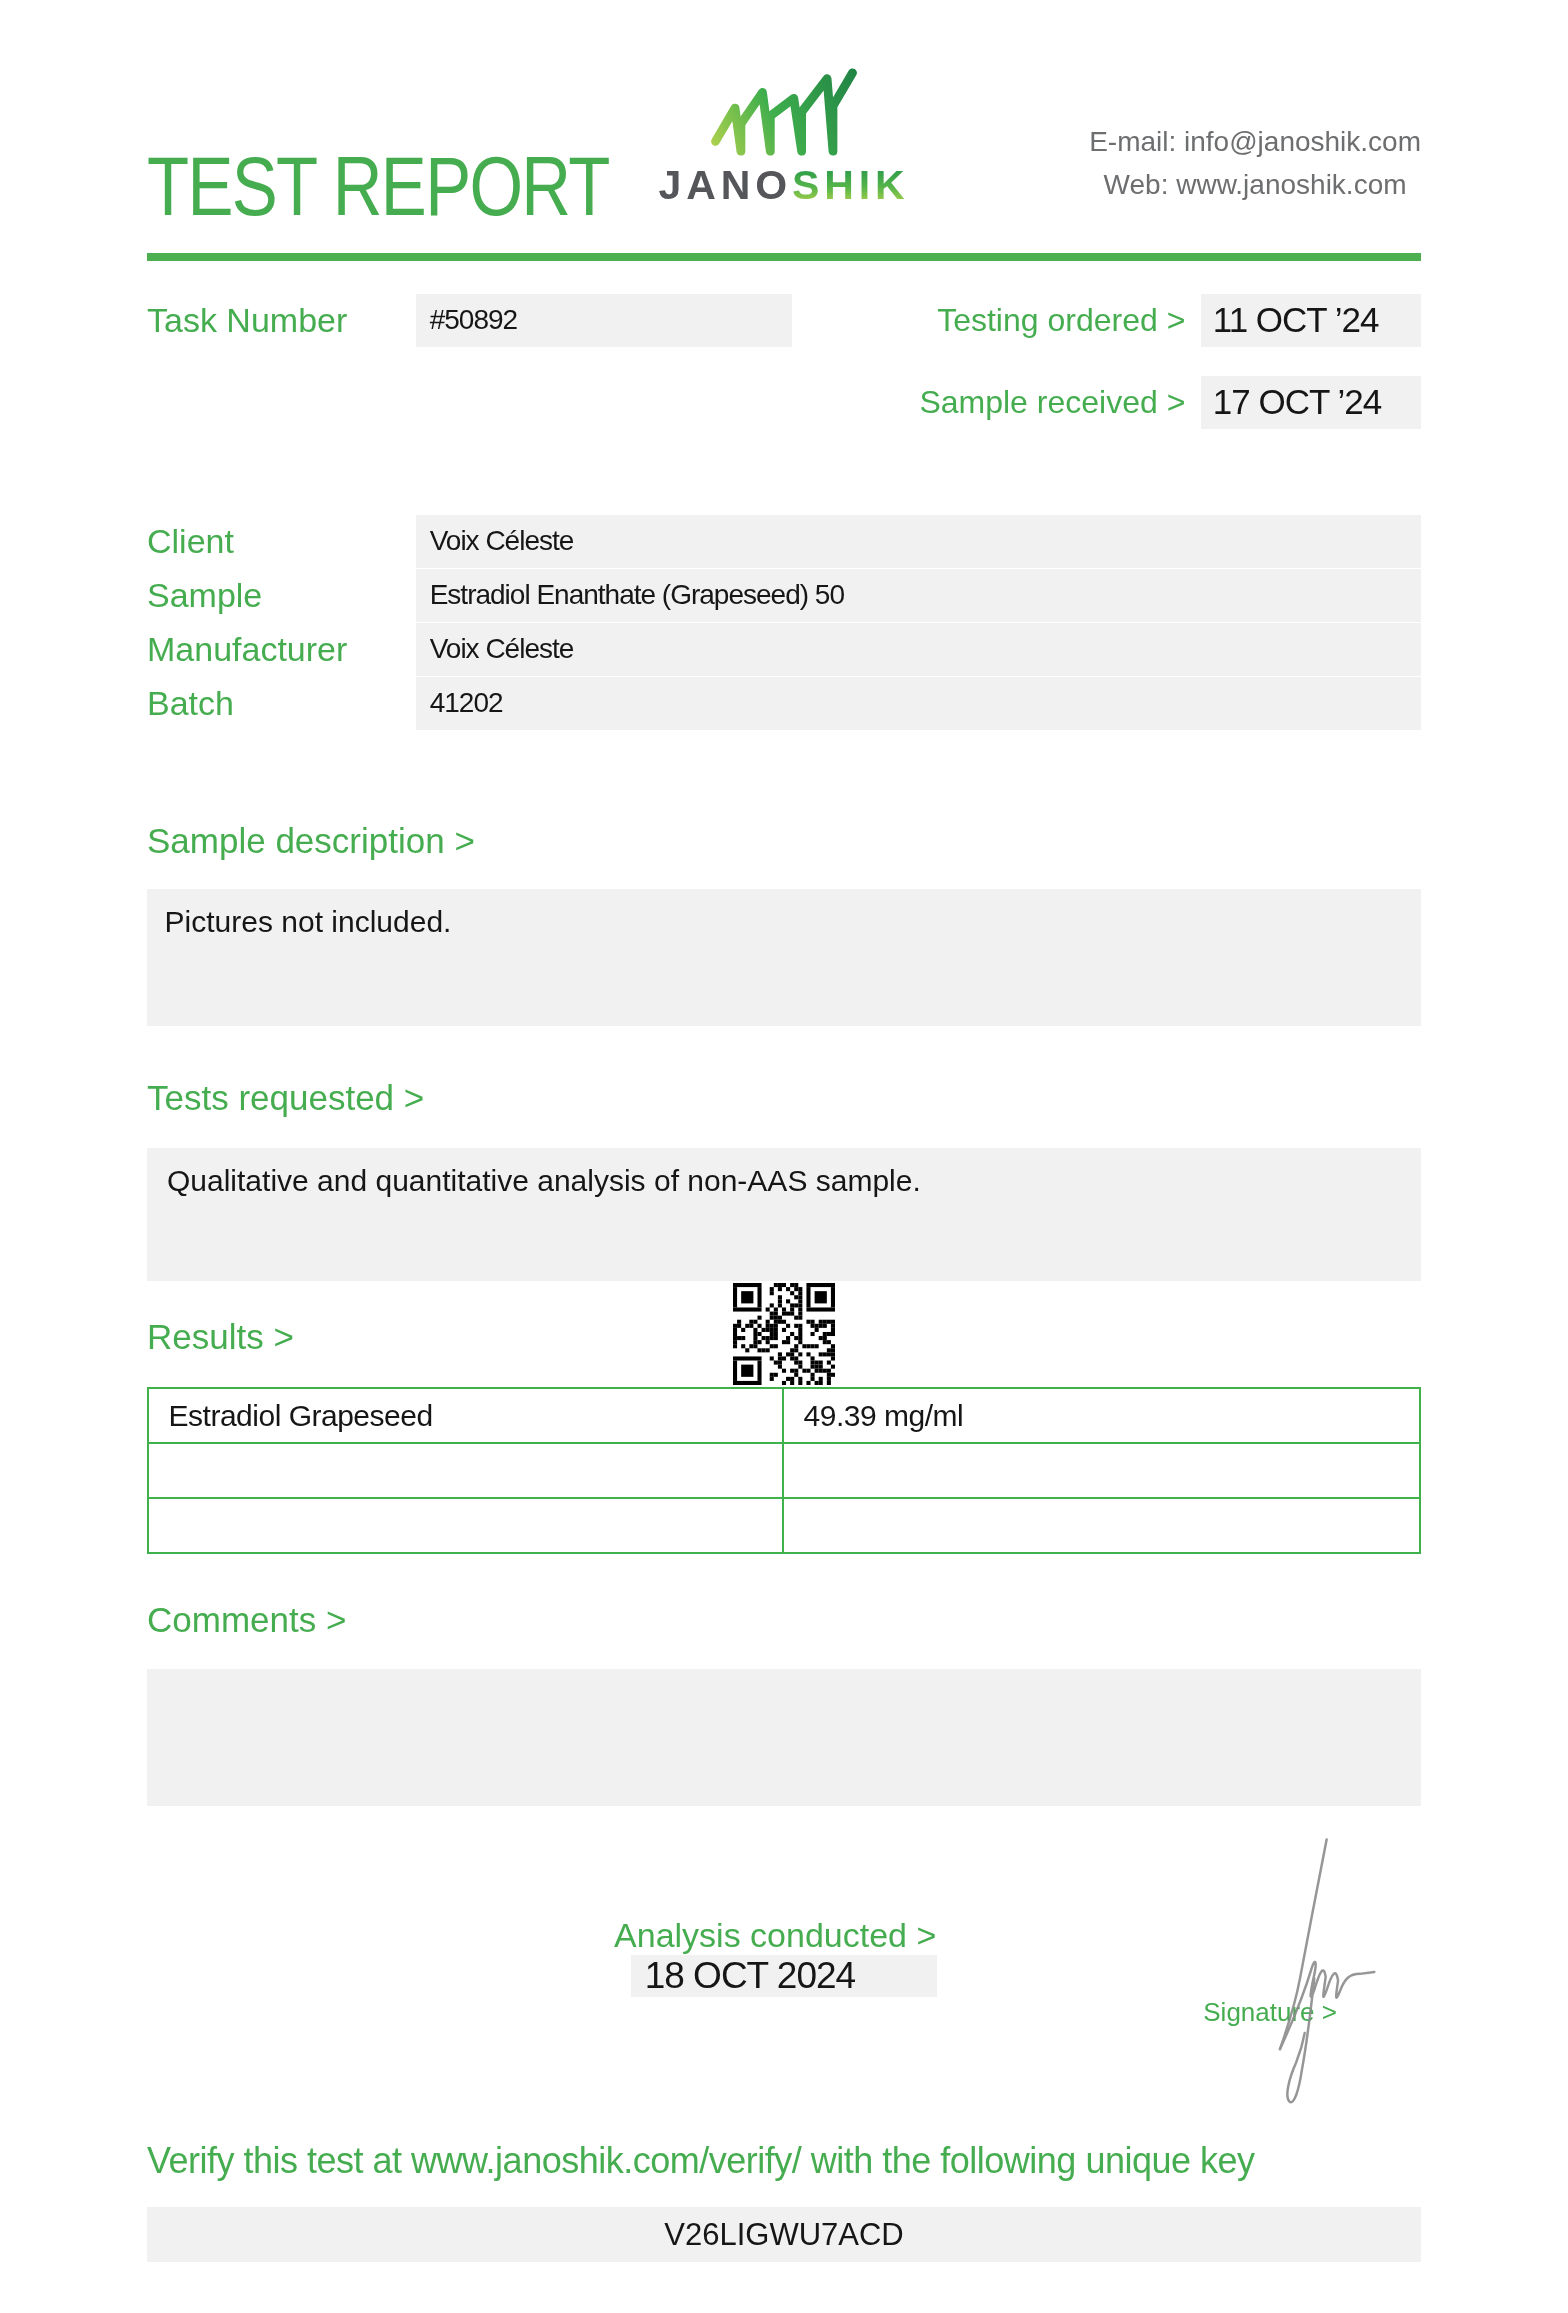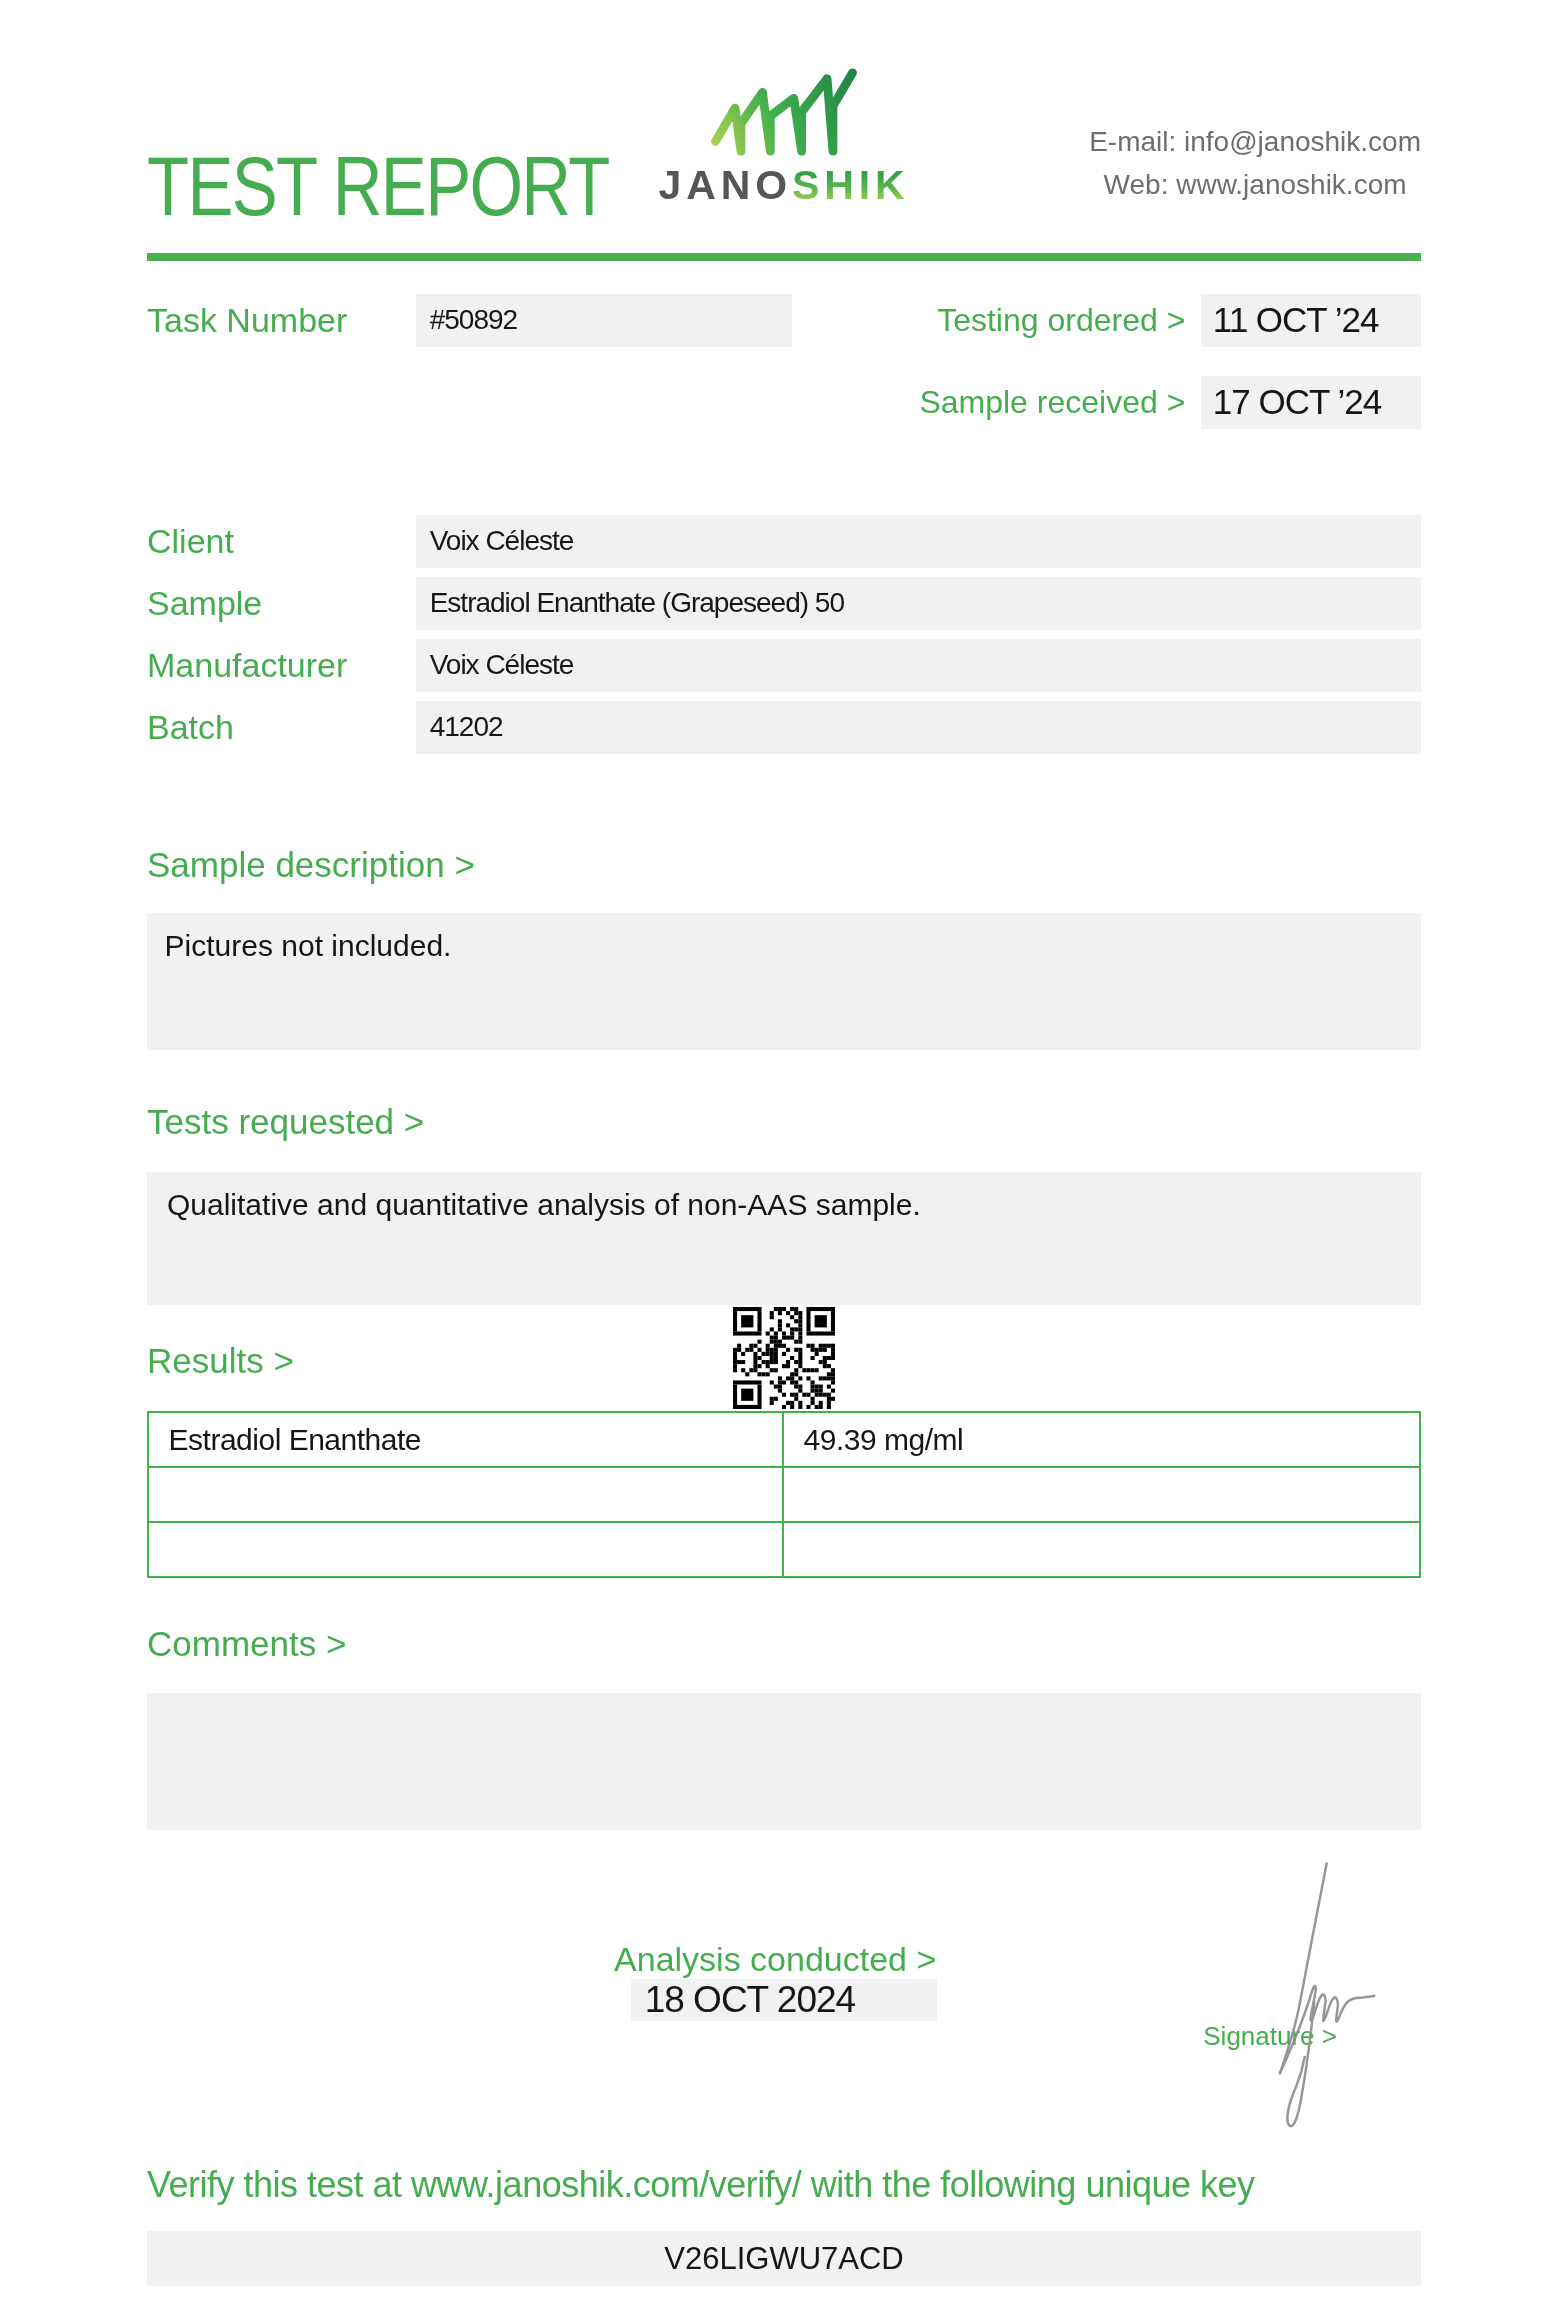--- a/index.html
+++ b/index.html
@@ -48,21 +48,21 @@
     font-size:28px;color:var(--ink);padding-left:13.7px;letter-spacing:-1px;white-space:nowrap;
   }
   .task .value-box{width:376px;}
   .dates{margin-left:auto;display:flex;flex-direction:column;gap:29px;}
   .date-row{display:flex;align-items:center;}
   .date-label{width:306px;text-align:right;font-size:32px;color:var(--green);margin-right:15.7px;white-space:nowrap;}
   .date-row .value-box{width:220px;padding-left:11.8px;font-size:35px;}
 
   
   .details{margin-top:86px;}
-  .detail-row{display:flex;align-items:center;margin-bottom:9px;height:53px;}
+  .detail-row{display:flex;align-items:center;margin-bottom:1px;height:53px;}
   .detail-row .field-label{width:269px;align-self:center;}
   .detail-row .value-box{flex:1;}
 
   
   .section-heading{font-size:35px;font-weight:400;color:var(--green);line-height:1.2;}
   .h-sample{margin-top:90px;}
   .gray-box{background:var(--box);padding:11.8px 17.6px;font-size:30px;line-height:1.4;color:var(--ink);}
   .box-sample{margin-top:27.4px;height:137px;}
   .h-tests{margin-top:51px;}
   .box-tests{margin-top:29px;height:133px;padding-left:20px;}
@@ -386,21 +386,21 @@
         <rect x="72" y="96" width="4" height="4" fill="#000"></rect>
         <rect x="80" y="96" width="4" height="4" fill="#000"></rect>
         <rect x="84" y="96" width="4" height="4" fill="#000"></rect>
         <rect x="92" y="96" width="4" height="4" fill="#000"></rect>
       </svg>
   </div>
 
   <table class="results-table">
     <tbody>
       <tr>
-        <td class="col-a">Estradiol Enanthate</td>
+        <td class="col-a">Estradiol Grapeseed</td>
         <td>49.39 mg/ml</td>
       </tr>
       <tr>
         <td class="col-a"></td>
         <td></td>
       </tr>
       <tr>
         <td class="col-a"></td>
         <td></td>
       </tr>

